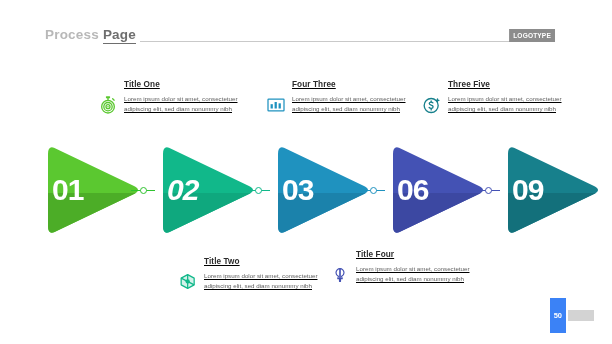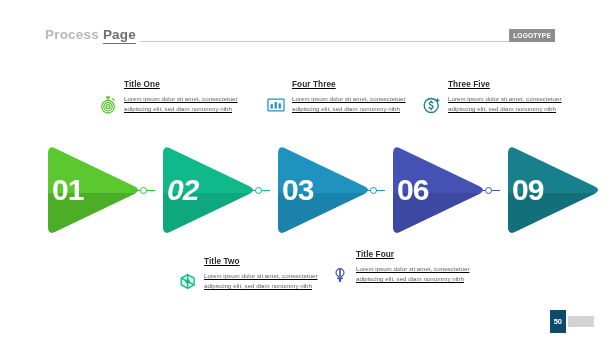--- a/index.html
+++ b/index.html
@@ -42,22 +42,22 @@
   .block .b-body{display:flex;gap:6px;align-items:flex-start;}
   .block .b-icon{width:20px;height:20px;flex:0 0 20px;margin-top:1px;}
   .block .b-icon svg{display:block;width:20px;height:20px;}
   .block .b-text{font-size:6.2px;line-height:1.62;color:#5c5c5c;}
 
   .block.top .b-title{margin-left:26px;}
   .block.bot .b-title{margin-left:26px;}
 
   
   .footer{position:absolute;right:18px;bottom:11px;display:flex;align-items:center;gap:2px;}
-  .pg-num{background:#0c4a6e;color:#fff;font-size:7.5px;font-weight:bold;
-    padding:8px 4px;line-height:1;}
+  .pg-num{background:#3b82f6;color:#fff;font-size:7.5px;font-weight:bold;
+    padding:14px 4px;line-height:1;}
   .pg-bar{width:26px;height:11px;background:#d3d3d3;}
 </style>
 </head>
 <body>
 
 <div class="slide">
 
   <div class="header">
     <div class="hdr-title">
       <span class="w1">Process</span>

